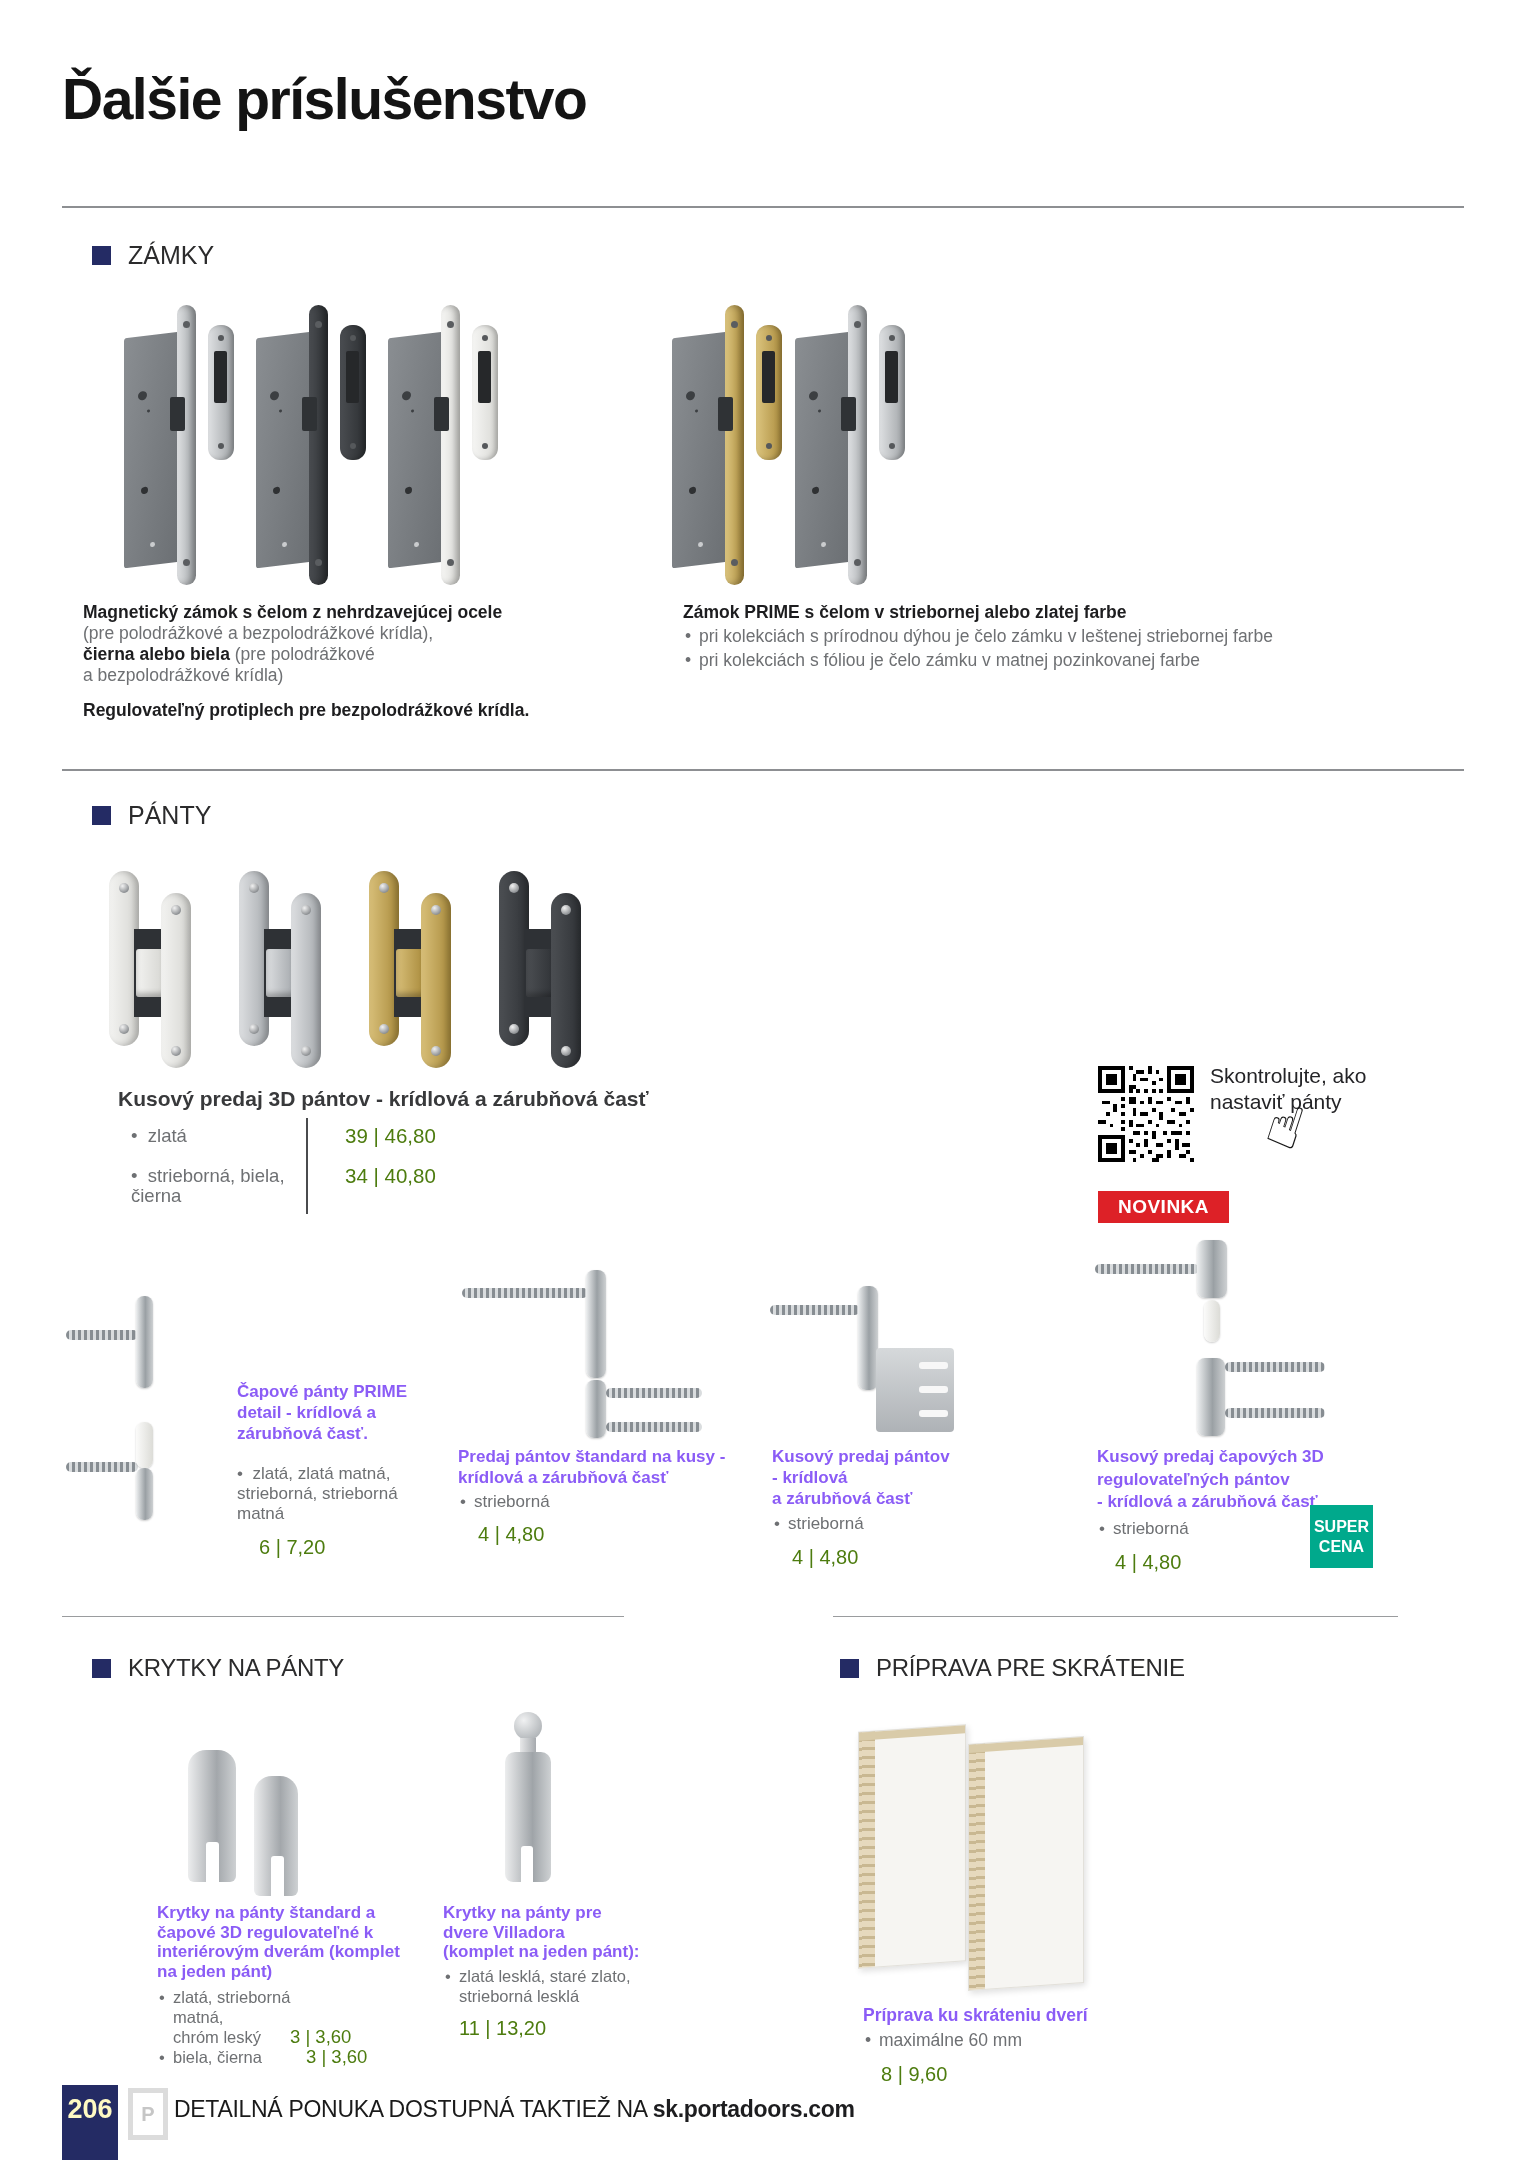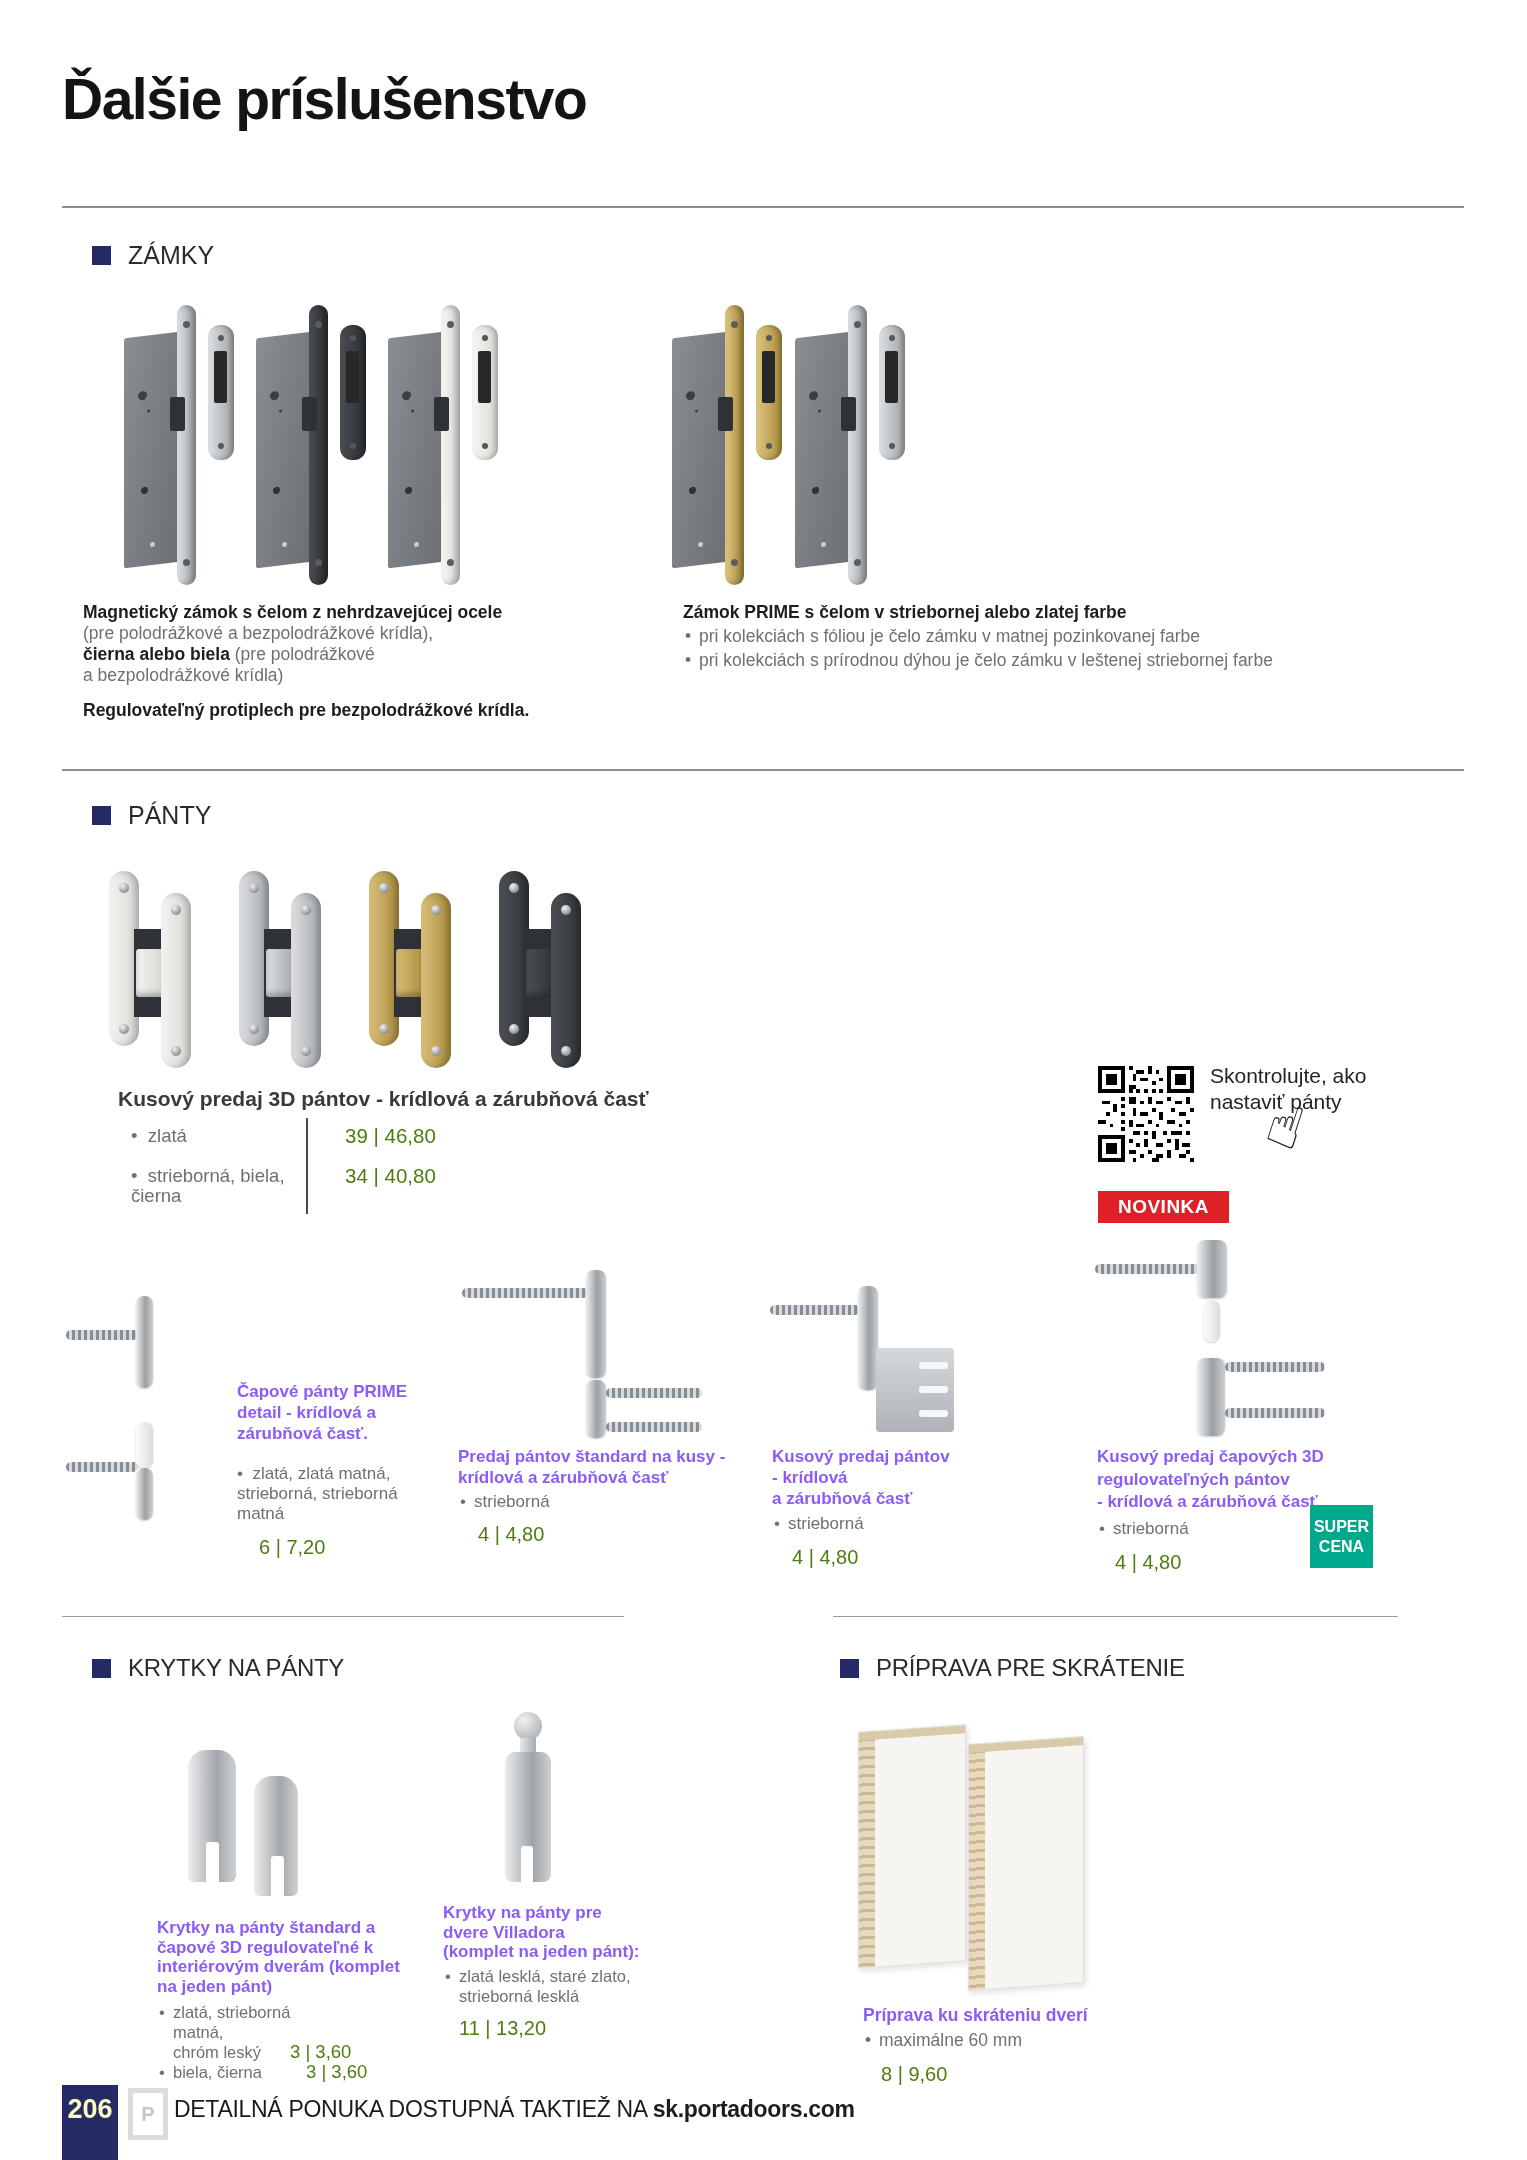--- a/index.html
+++ b/index.html
@@ -161,22 +161,22 @@
   <div class="desc" style="left:83px;top:602px;width:560px;">
     <div class="b">Magnetický zámok s čelom z nehrdzavejúcej ocele</div>
     <div class="g">(pre polodrážkové a bezpolodrážkové krídla),</div>
     <div><span class="b">čierna alebo biela</span><span class="g"> (pre polodrážkové</span></div>
     <div class="g">a bezpolodrážkové krídla)</div>
     <div class="b" style="margin-top:14px;">Regulovateľný protiplech pre bezpolodrážkové krídla.</div>
   </div>
 
   <div class="desc" style="left:683px;top:602px;width:720px;">
     <div class="b">Zámok PRIME s čelom v striebornej alebo zlatej farbe</div>
+    <div class="g blt-hang" style="margin-top:3px;">pri kolekciách s prírodnou dýhou je čelo zámku v leštenej striebornej farbe</div>
     <div class="g blt-hang" style="margin-top:3px;">pri kolekciách s fóliou je čelo zámku v matnej pozinkovanej farbe</div>
-    <div class="g blt-hang" style="margin-top:3px;">pri kolekciách s prírodnou dýhou je čelo zámku v leštenej striebornej farbe</div>
   </div>
 
   <div class="rule" style="left:62px;top:769px;width:1402px;"></div>
 
   <div class="sec-head" style="left:92px;top:801px;">
     <span class="sq"></span>
     <span>PÁNTY</span>
   </div>
 
   <div class="hinge h-white" style="left:107px;top:871px;">
@@ -374,21 +374,21 @@
   </div>
 
   <div class="cap" style="left:188px;top:1750px;width:48px;height:132px;"></div>
   <div class="cap" style="left:254px;top:1776px;width:44px;height:120px;"></div>
   <div class="vcap abs" style="left:498px;top:1712px;width:60px;height:195px;">
     <div class="ball"></div>
     <div class="neck"></div>
     <div class="vbody"></div>
   </div>
 
-  <div class="abs" style="left:157px;top:1903px;width:280px;margin-top:15px;">
+  <div class="abs" style="left:157px;top:1903px;width:280px;">
     <div class="it-title prel" style="font-size:17px;line-height:19.5px;">Krytky na pánty štandard a
 čapové 3D regulovateľné k
 interiérovým dverám (komplet
 na jeden pánt)</div>
     <div style="margin-top:6px;">
       <div class="kr-row blt-hang"><span class="kr-label">zlatá, strieborná matná,</span><span class="price" style="font-size:18.5px;"></span></div>
       <div class="kr-row ind"><span class="kr-label" style="width:117px;">chróm leský</span><span class="price" style="font-size:18.5px;">3 | 3,60</span></div>
       <div class="kr-row blt-hang"><span class="kr-label">biela, čierna</span><span class="price" style="font-size:18.5px;">3 | 3,60</span></div>
     </div>
   </div>

